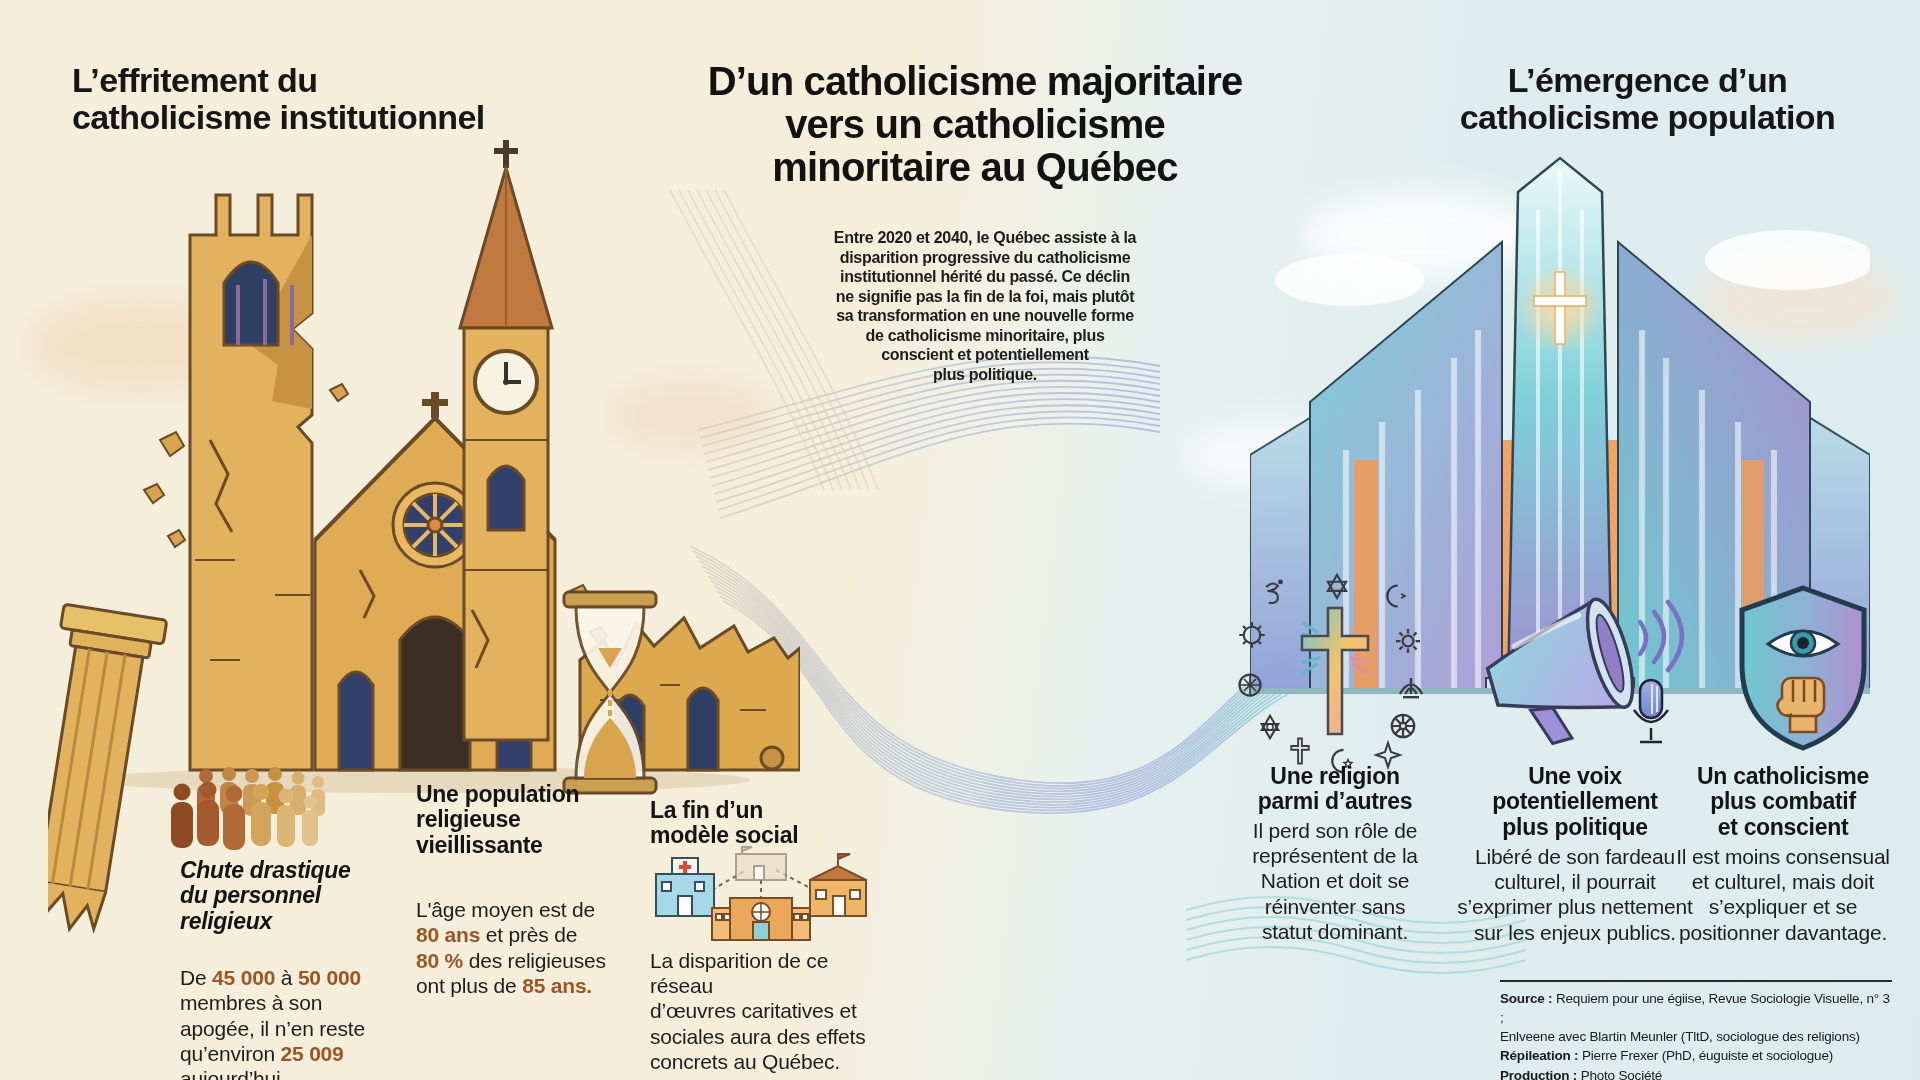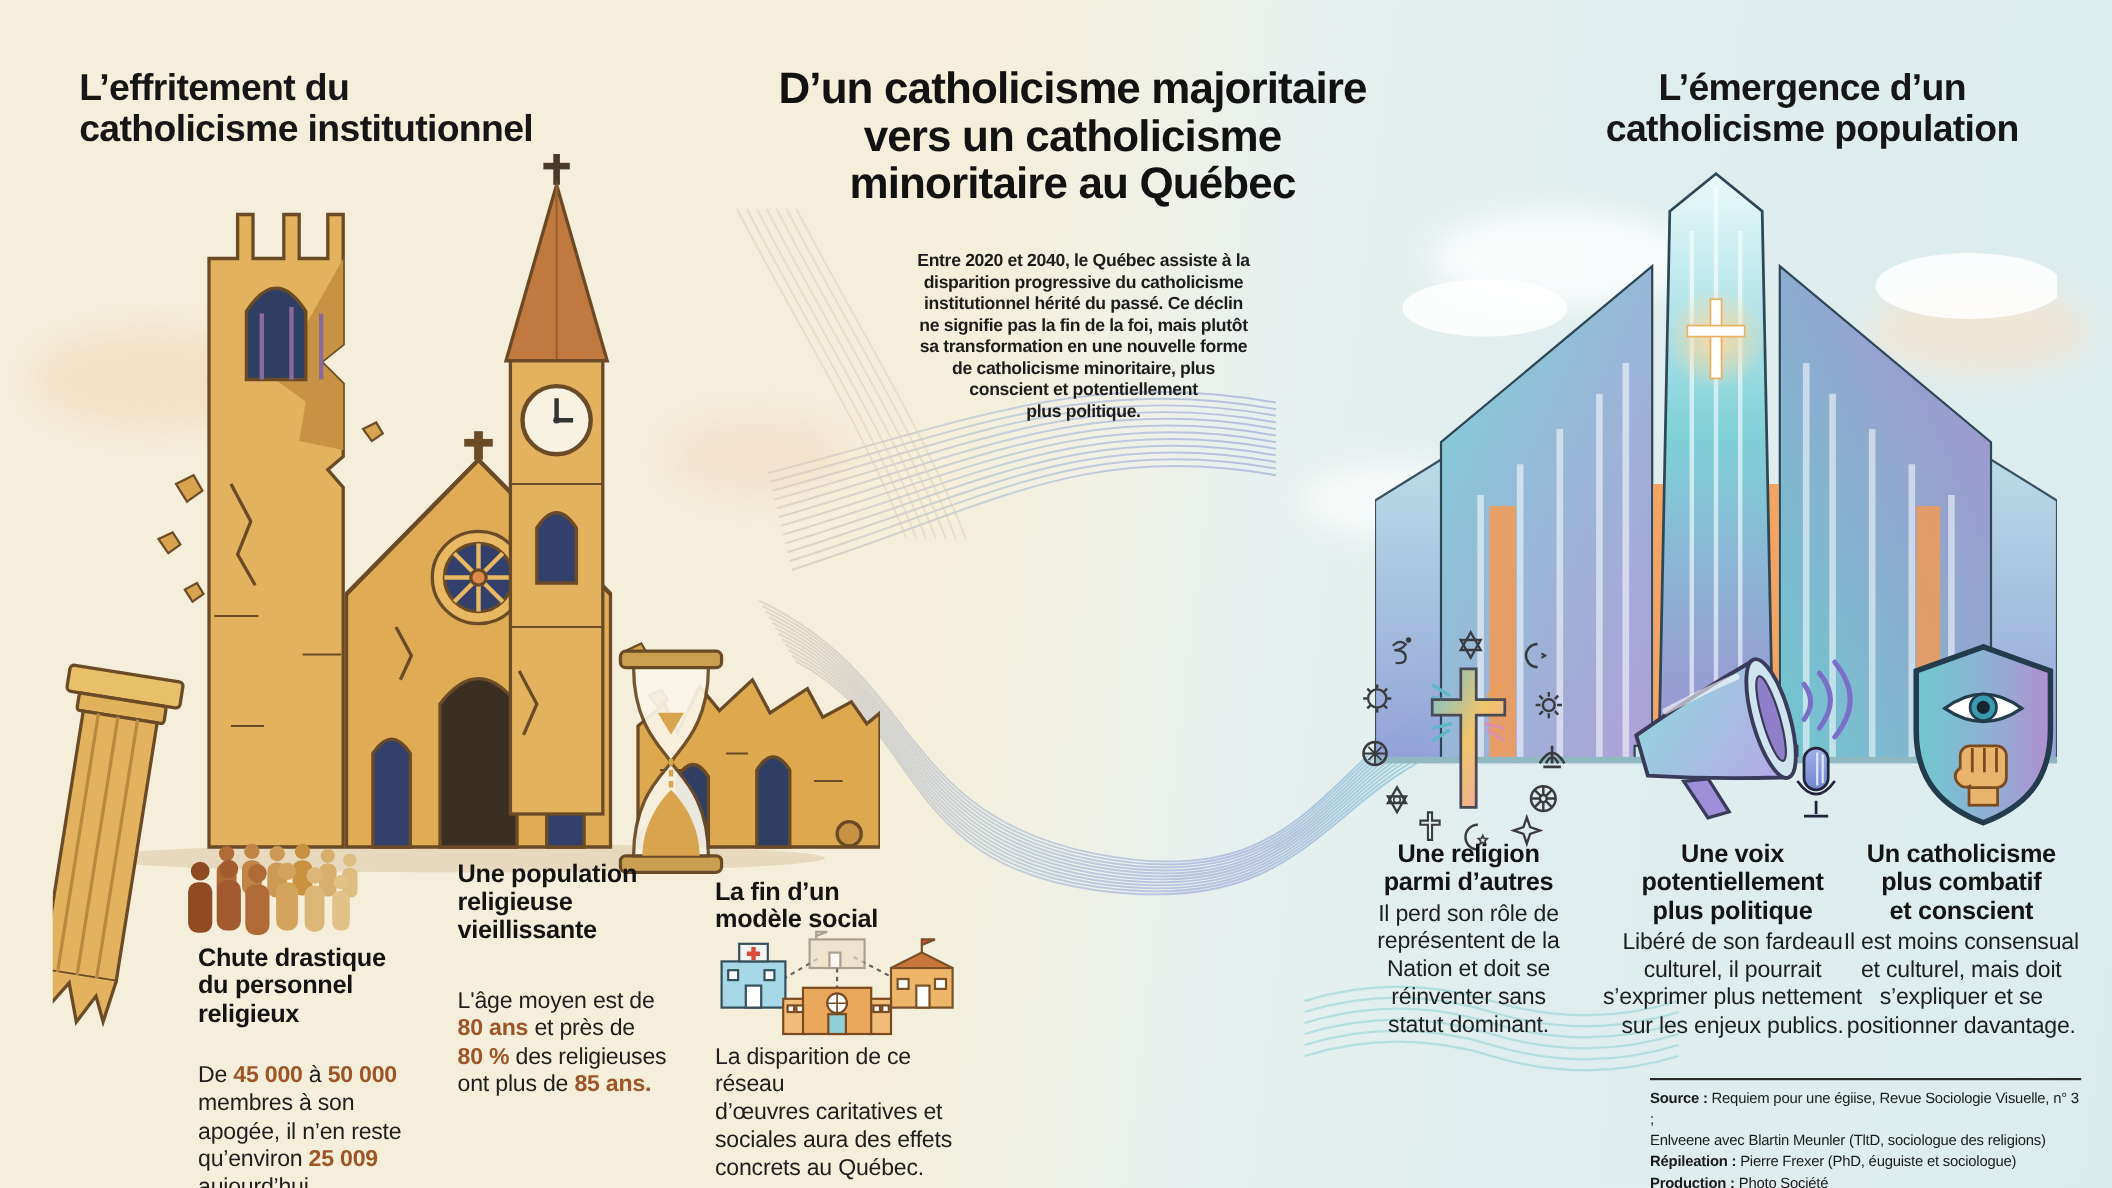--- a/index.html
+++ b/index.html
@@ -286,21 +286,21 @@
           <circle cx="118" cy="30" r="7.5"></circle>
           <rect x="109" y="39" width="18" height="42" rx="8"></rect>
         </g>
       <g fill="#e2c289">
           <circle cx="142" cy="36" r="6.5"></circle>
           <rect x="134" y="44" width="16" height="36" rx="7"></rect>
         </g>
     </g>
   </svg>
 
-  <div class="abs col-h pre" style="left:180px;top:858px;width:200px;">Chute drastique
+  <div class="abs col-h pre" style="left:180px;top:858px;width:200px;font-style:italic;">Chute drastique
 du personnel
 religieux</div>
   <div class="abs col-b pre" style="left:180px;top:940px;width:210px;">
     <span>De </span><span class="hl">45 000</span><span> à </span><span class="hl">50 000</span><span>
 membres à son
 apogée, il n’en reste
 qu’environ </span><span class="hl">25 009</span><span>
 aujourd’hui.</span>
   </div>
 

